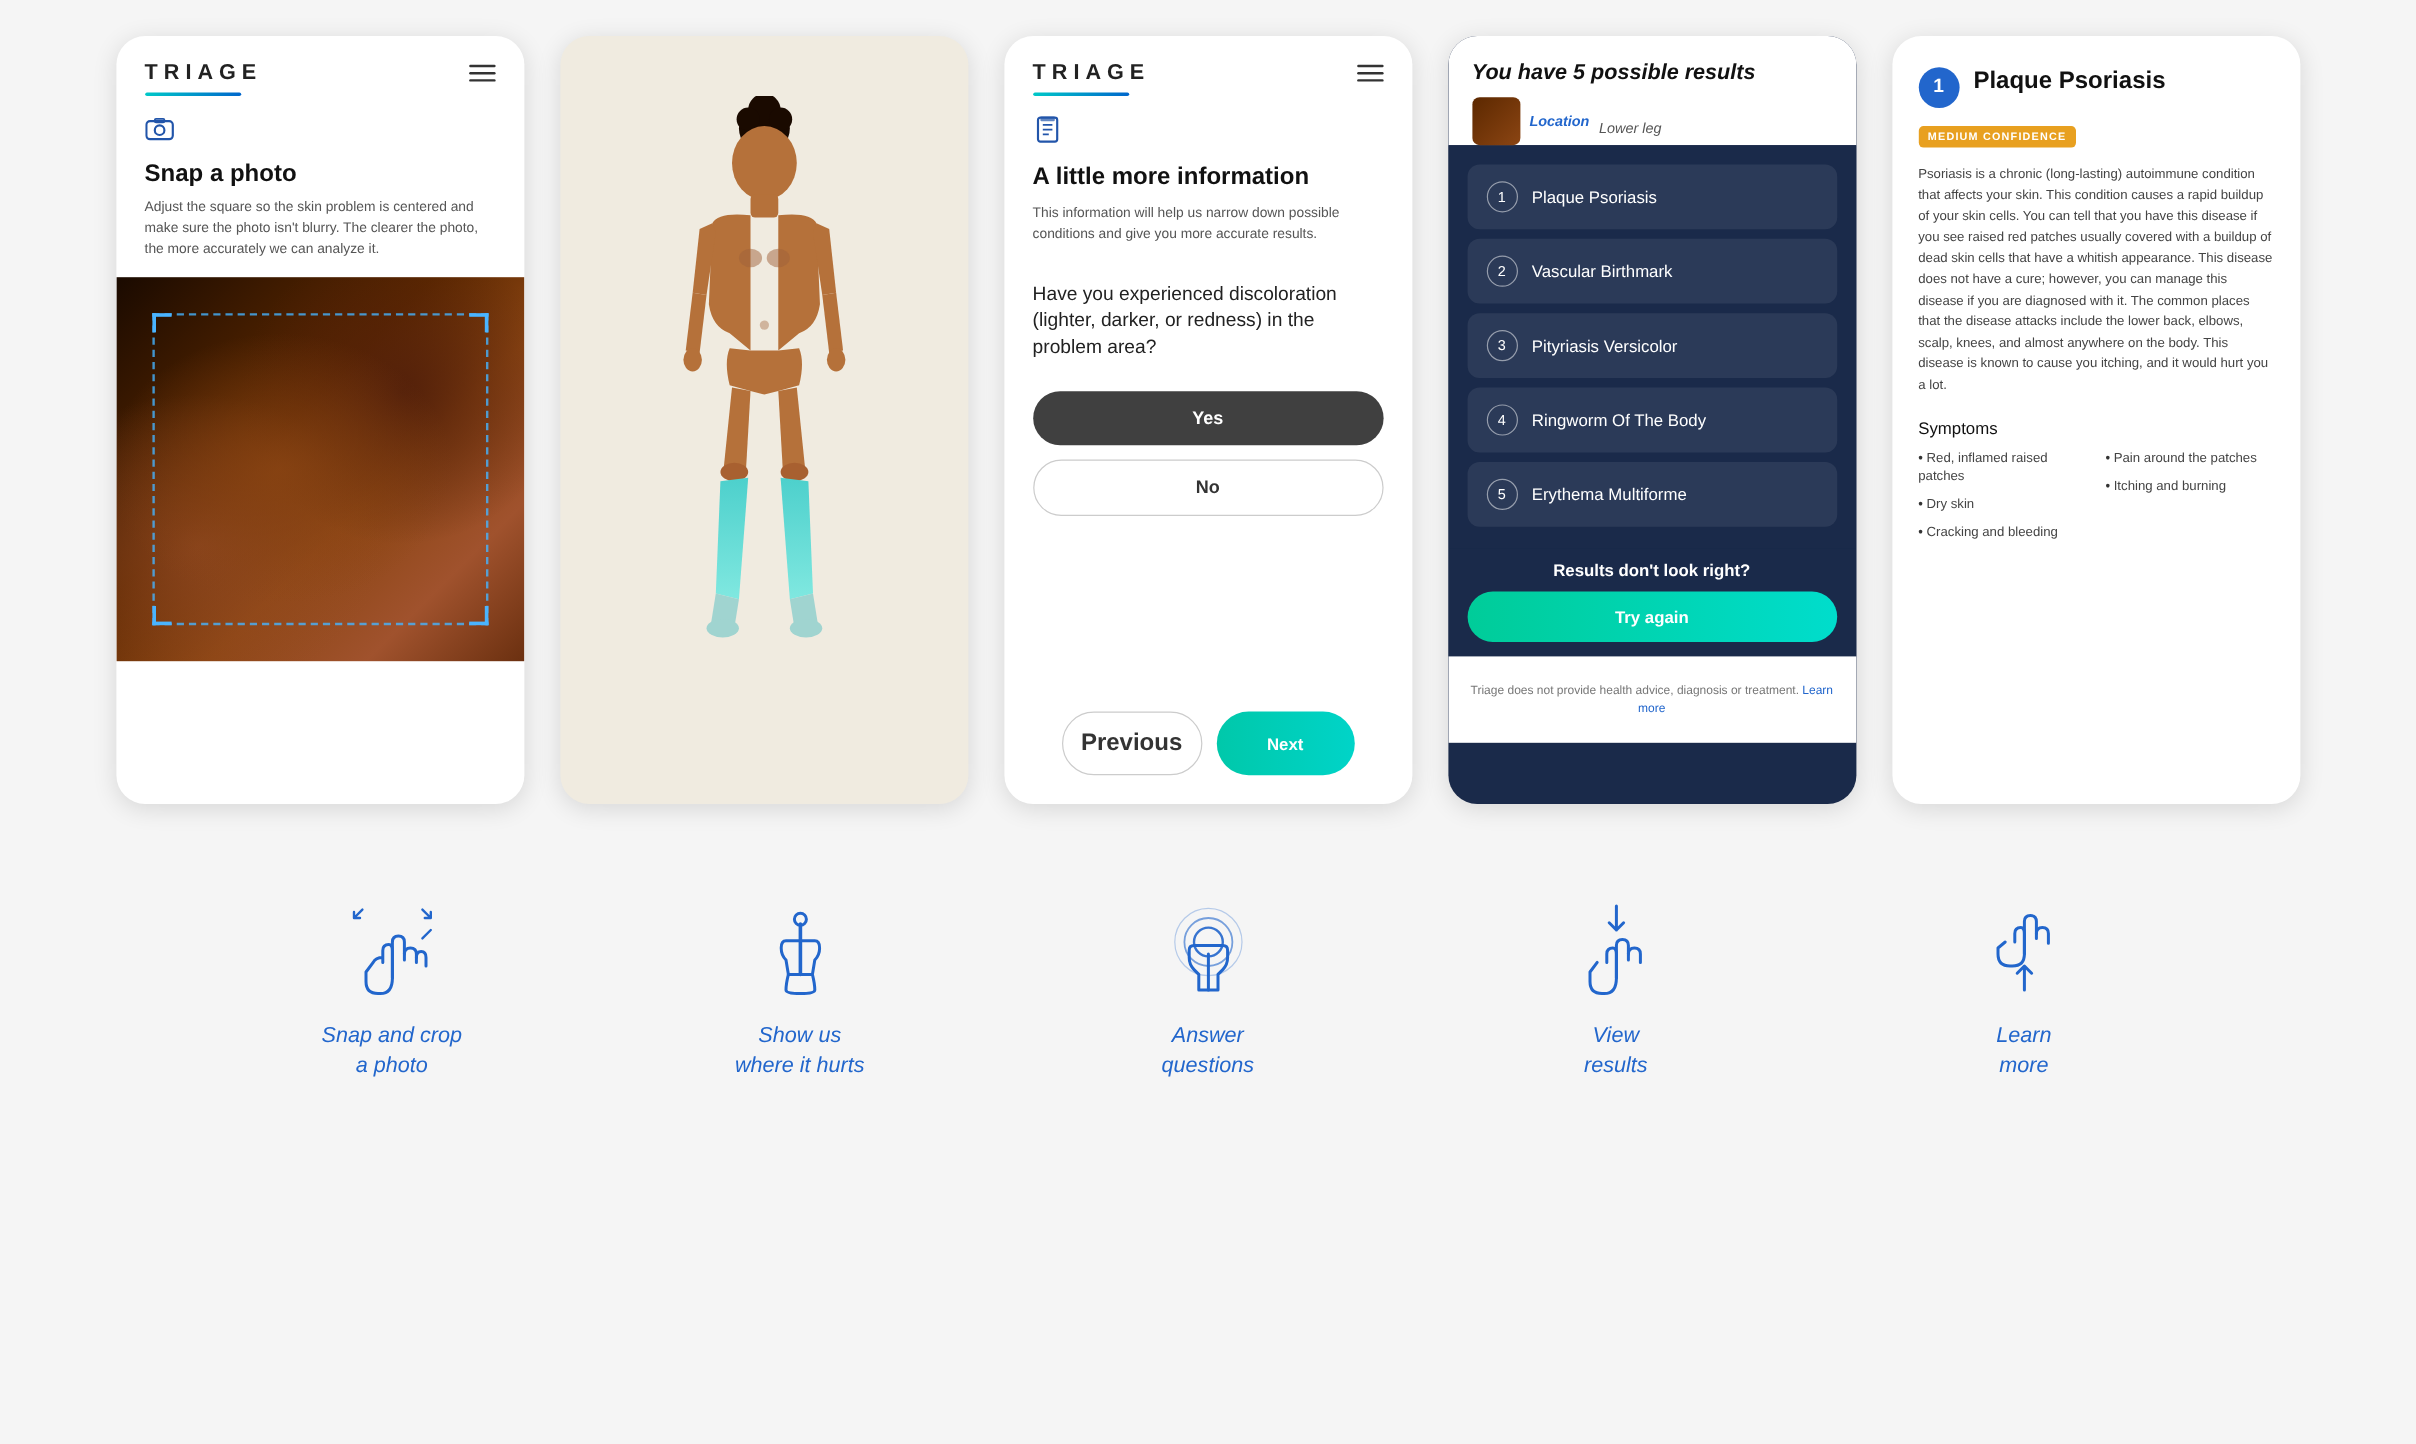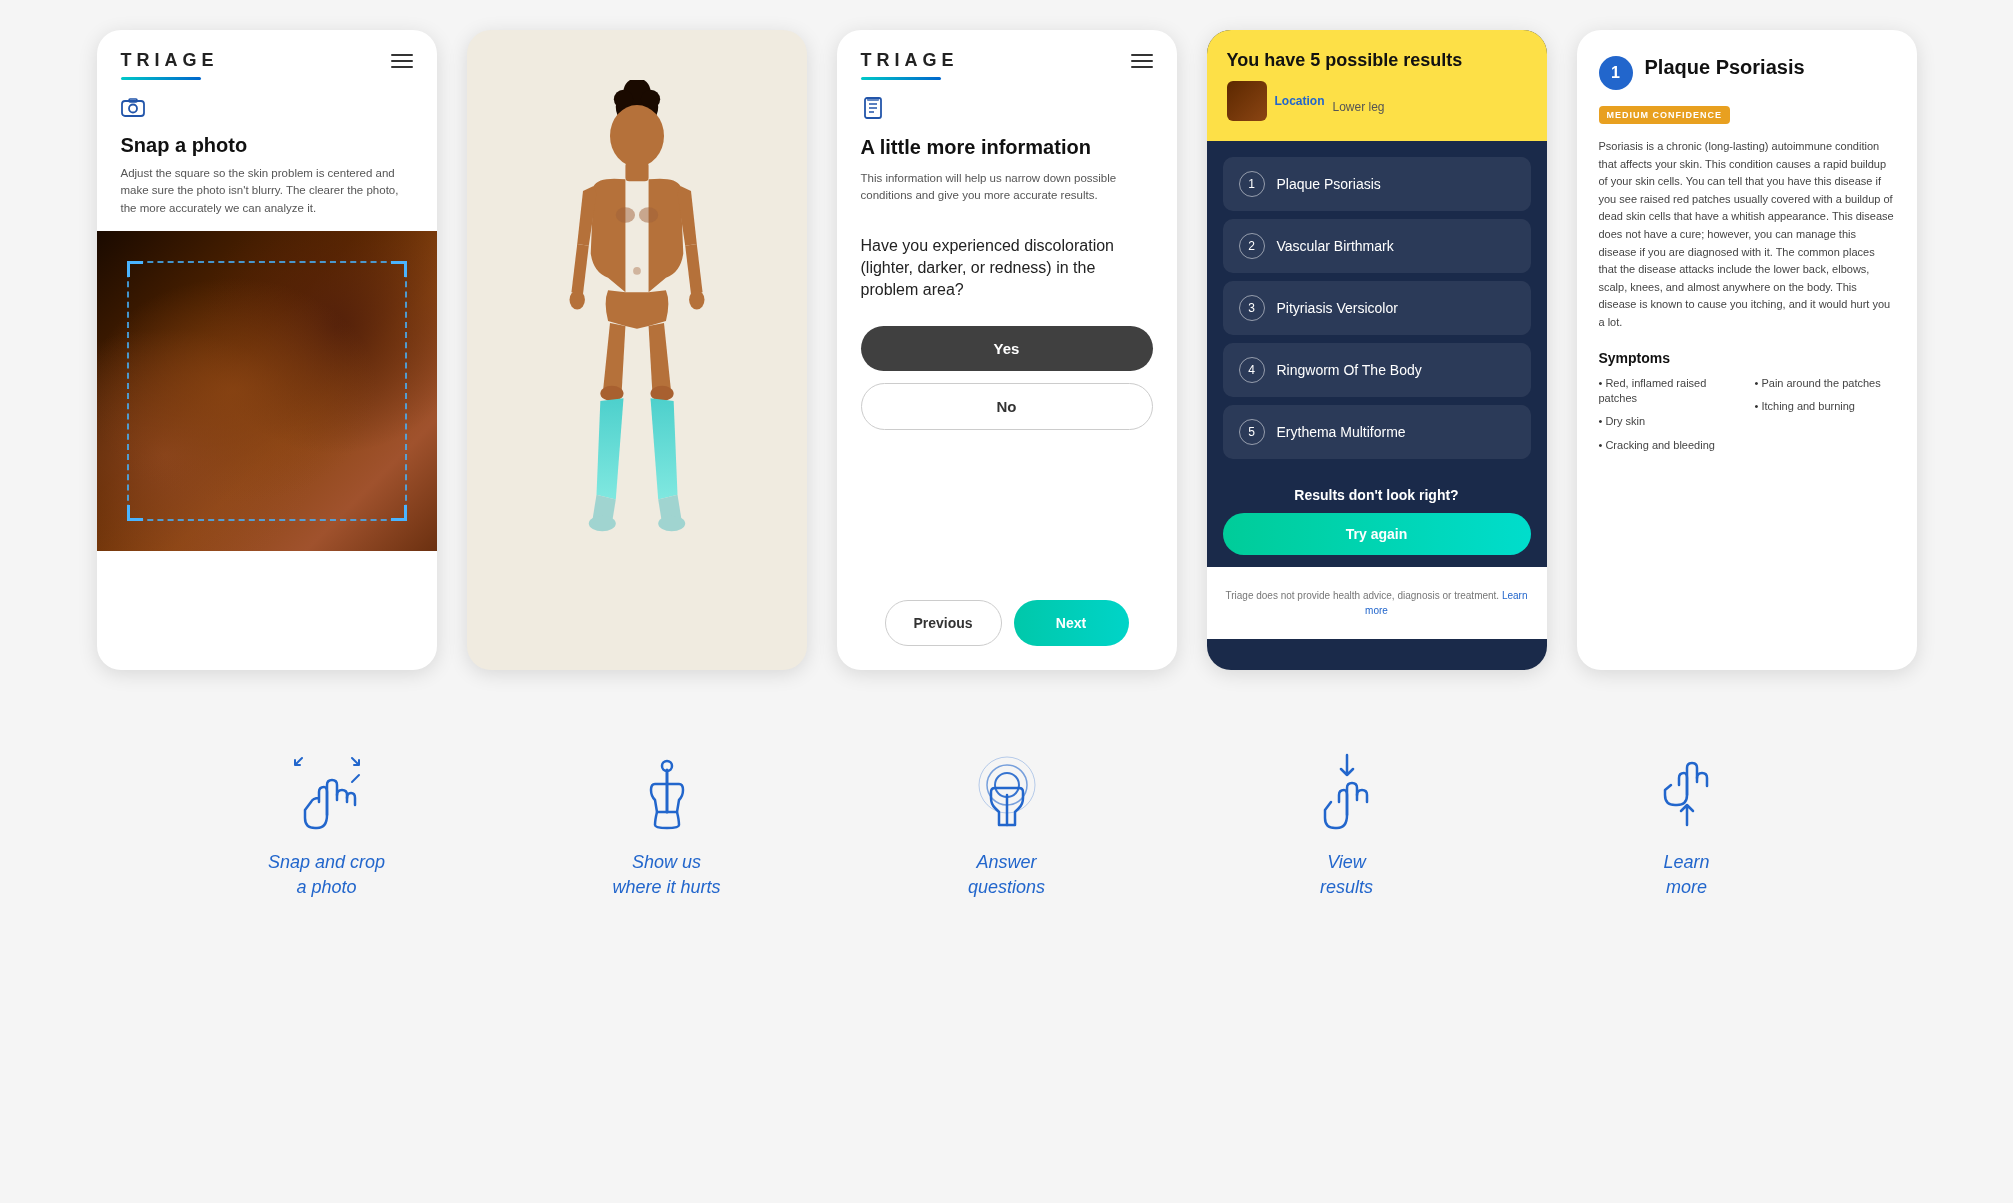--- a/index.html
+++ b/index.html
@@ -214,21 +214,21 @@
       right: 0;
       padding: 0 24px;
     }
     .phone3-btn-prev {
       flex: 1;
       background: white;
       color: #333;
       border: 1.5px solid #ccc;
       border-radius: 30px;
       padding: 14px;
-      font-size: 14px;
+      font-size: 20px;
       font-weight: 600;
       cursor: pointer;
       text-align: center;
     }
     .phone3-btn-next {
       flex: 1;
       background: linear-gradient(to right, #00c8aa, #00d4c8);
       color: white;
       border: none;
       border-radius: 30px;
@@ -238,22 +238,23 @@
       cursor: pointer;
       text-align: center;
     }
 
     
     .phone4 {
       background: #1a2a4a;
       padding: 0;
     }
     .phone4-header {
-      background: #fde047;
-      padding: 20px 20px 20px 20px;
+      background: #ffffff;
+      padding: 20px 20px 0 20px;
+      font-style: italic;
     }
     .phone4-title {
       font-size: 18px;
       font-weight: 700;
       color: #111;
       margin-bottom: 10px;
     }
     .phone4-location-row {
       display: flex;
       align-items: center;
@@ -384,21 +385,21 @@
       margin-bottom: 14px;
     }
     .phone5-description {
       font-size: 11px;
       color: #444;
       line-height: 1.6;
       margin-bottom: 18px;
     }
     .phone5-symptoms-title {
       font-size: 14px;
-      font-weight: 700;
+      font-weight: 400;
       color: #111;
       margin-bottom: 10px;
     }
     .symptoms-grid {
       display: flex;
       gap: 16px;
     }
     .symptoms-col {
       flex: 1;
     }

